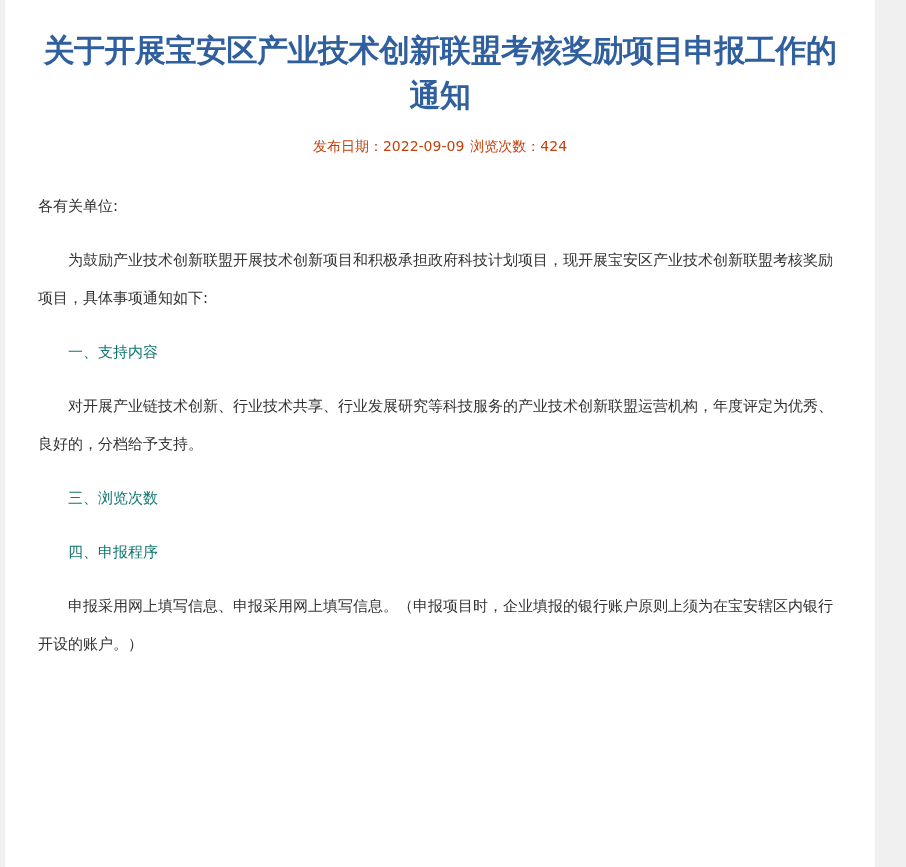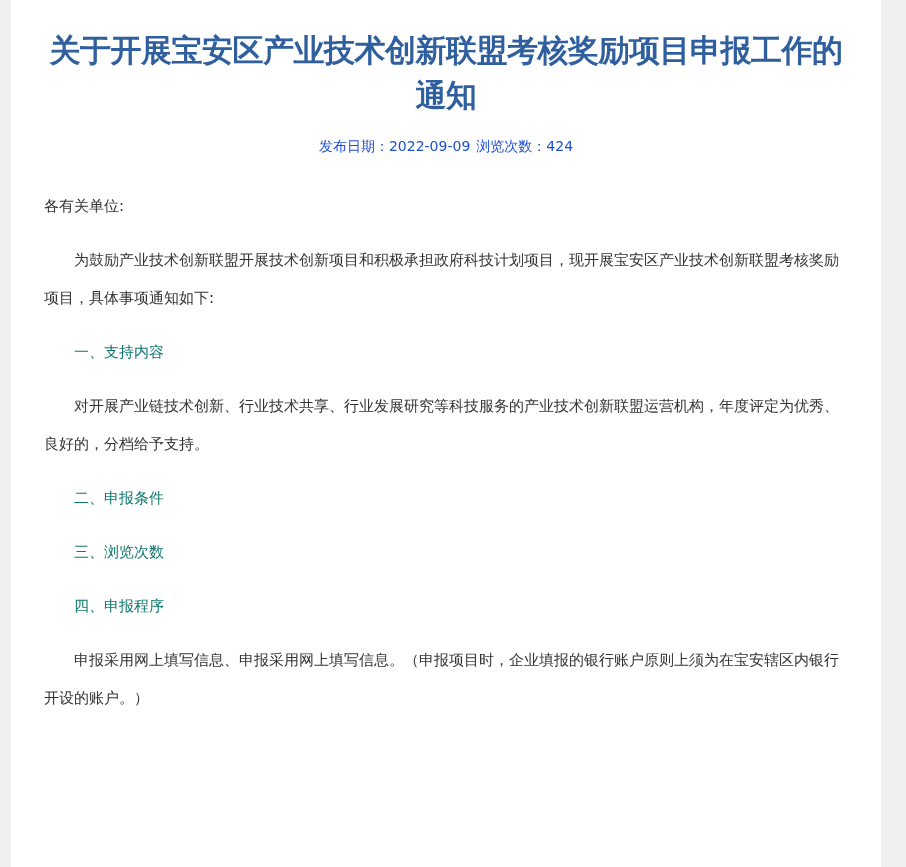--- a/index.html
+++ b/index.html
@@ -8,21 +8,21 @@
     }
     body {
       width: 906px;
       height: 867px;
       background: #f0f0f0;
       overflow: hidden;
       font-family: "DejaVu Sans", "Liberation Sans", sans-serif;
     }
     .page {
       position: absolute;
-      left: 11px;
+      left: 5px;
       top: 0;
       width: 870px;
       height: 867px;
       background: #ffffff;
       overflow: hidden;
     }
     .title {
       margin: 0;
       position: absolute;
       left: 34px;
@@ -36,21 +36,21 @@
       letter-spacing: -0.5px;
     }
     .meta {
       position: absolute;
       left: 0;
       top: 136px;
       width: 870px;
       text-align: center;
       font-size: 14px;
       line-height: 20px;
-      color: #1d4ed8;
+      color: #c2410c;
     }
     .meta span { display: inline-block; }
     .meta .sep { width: 6px; }
     .content {
       position: absolute;
       left: 33px;
       top: 187px;
       width: 805px;
       font-size: 15px;
       line-height: 38px;
@@ -78,21 +78,20 @@
     <span>发布日期：</span><span>2022-09-09</span><span class="sep"></span><span>浏览次数：</span><span>424</span>
   </div>
 
   <div class="content">
     <p>各有关单位:</p>
     <p class="indent">为鼓励产业技术创新联盟开展技术创新项目和积极承担政府科技计划项目，现开展宝安区产业技术创新联盟考核奖励项目，具体事项通知如下:</p>
 
     <p class="heading">一、支持内容</p>
     <p class="indent">对开展产业链技术创新、行业技术共享、行业发展研究等科技服务的产业技术创新联盟运营机构，年度评定为优秀、良好的，分档给予支持。</p>
 
-    <p class="heading">二、申报条件</p>
 
     <p class="heading">三、浏览次数</p>
 
     <p class="heading">四、申报程序</p>
     <p class="indent">申报采用网上填写信息、申报采用网上填写信息。（申报项目时，企业填报的银行账户原则上须为在宝安辖区内银行开设的账户。）</p>
 
   </div>
 </div>
 
 </body></html>

